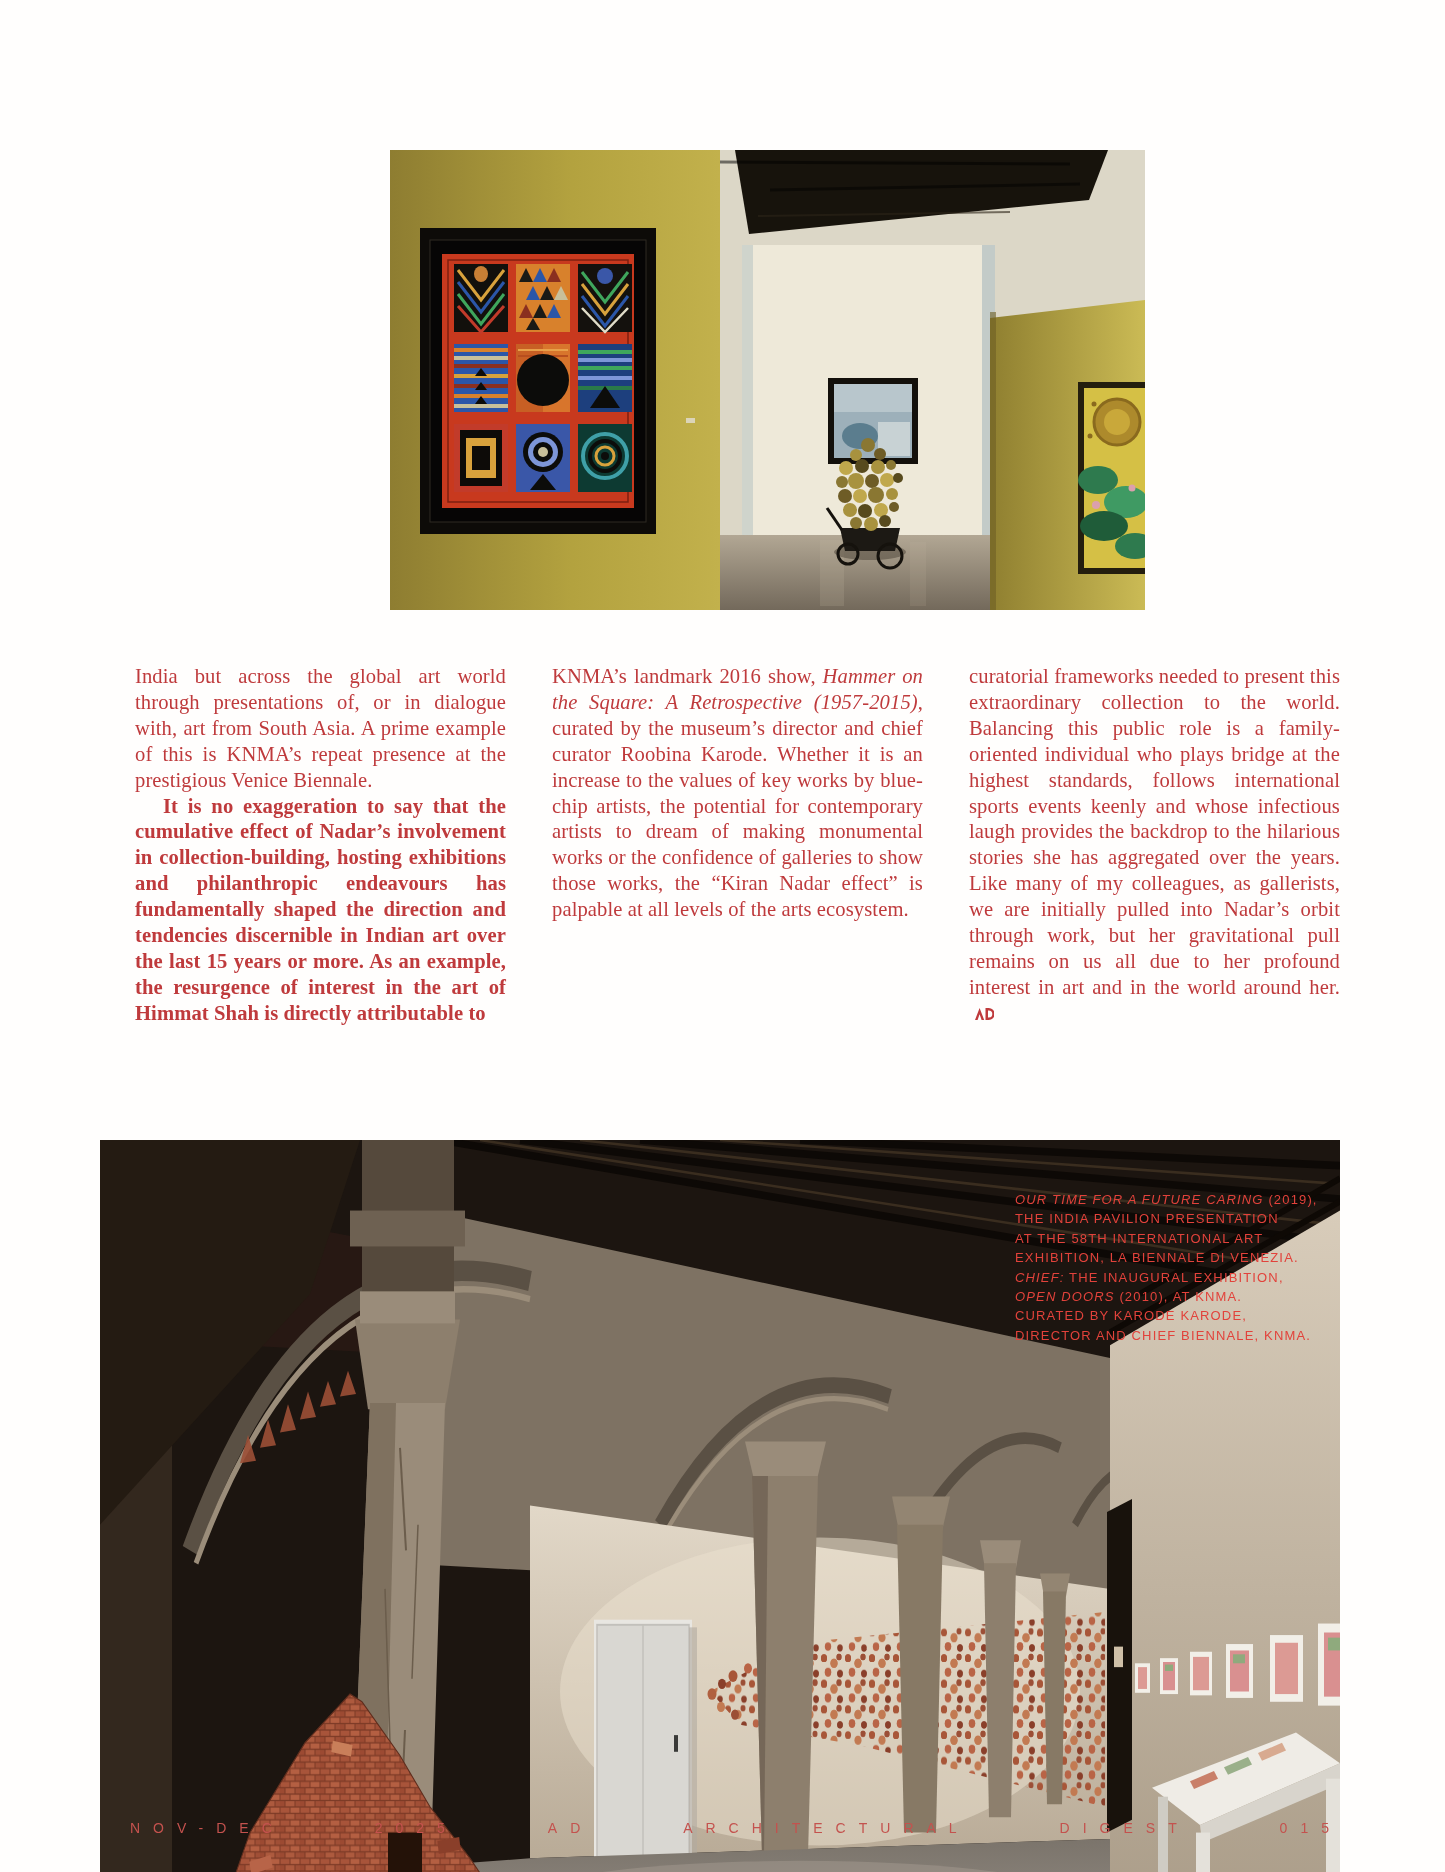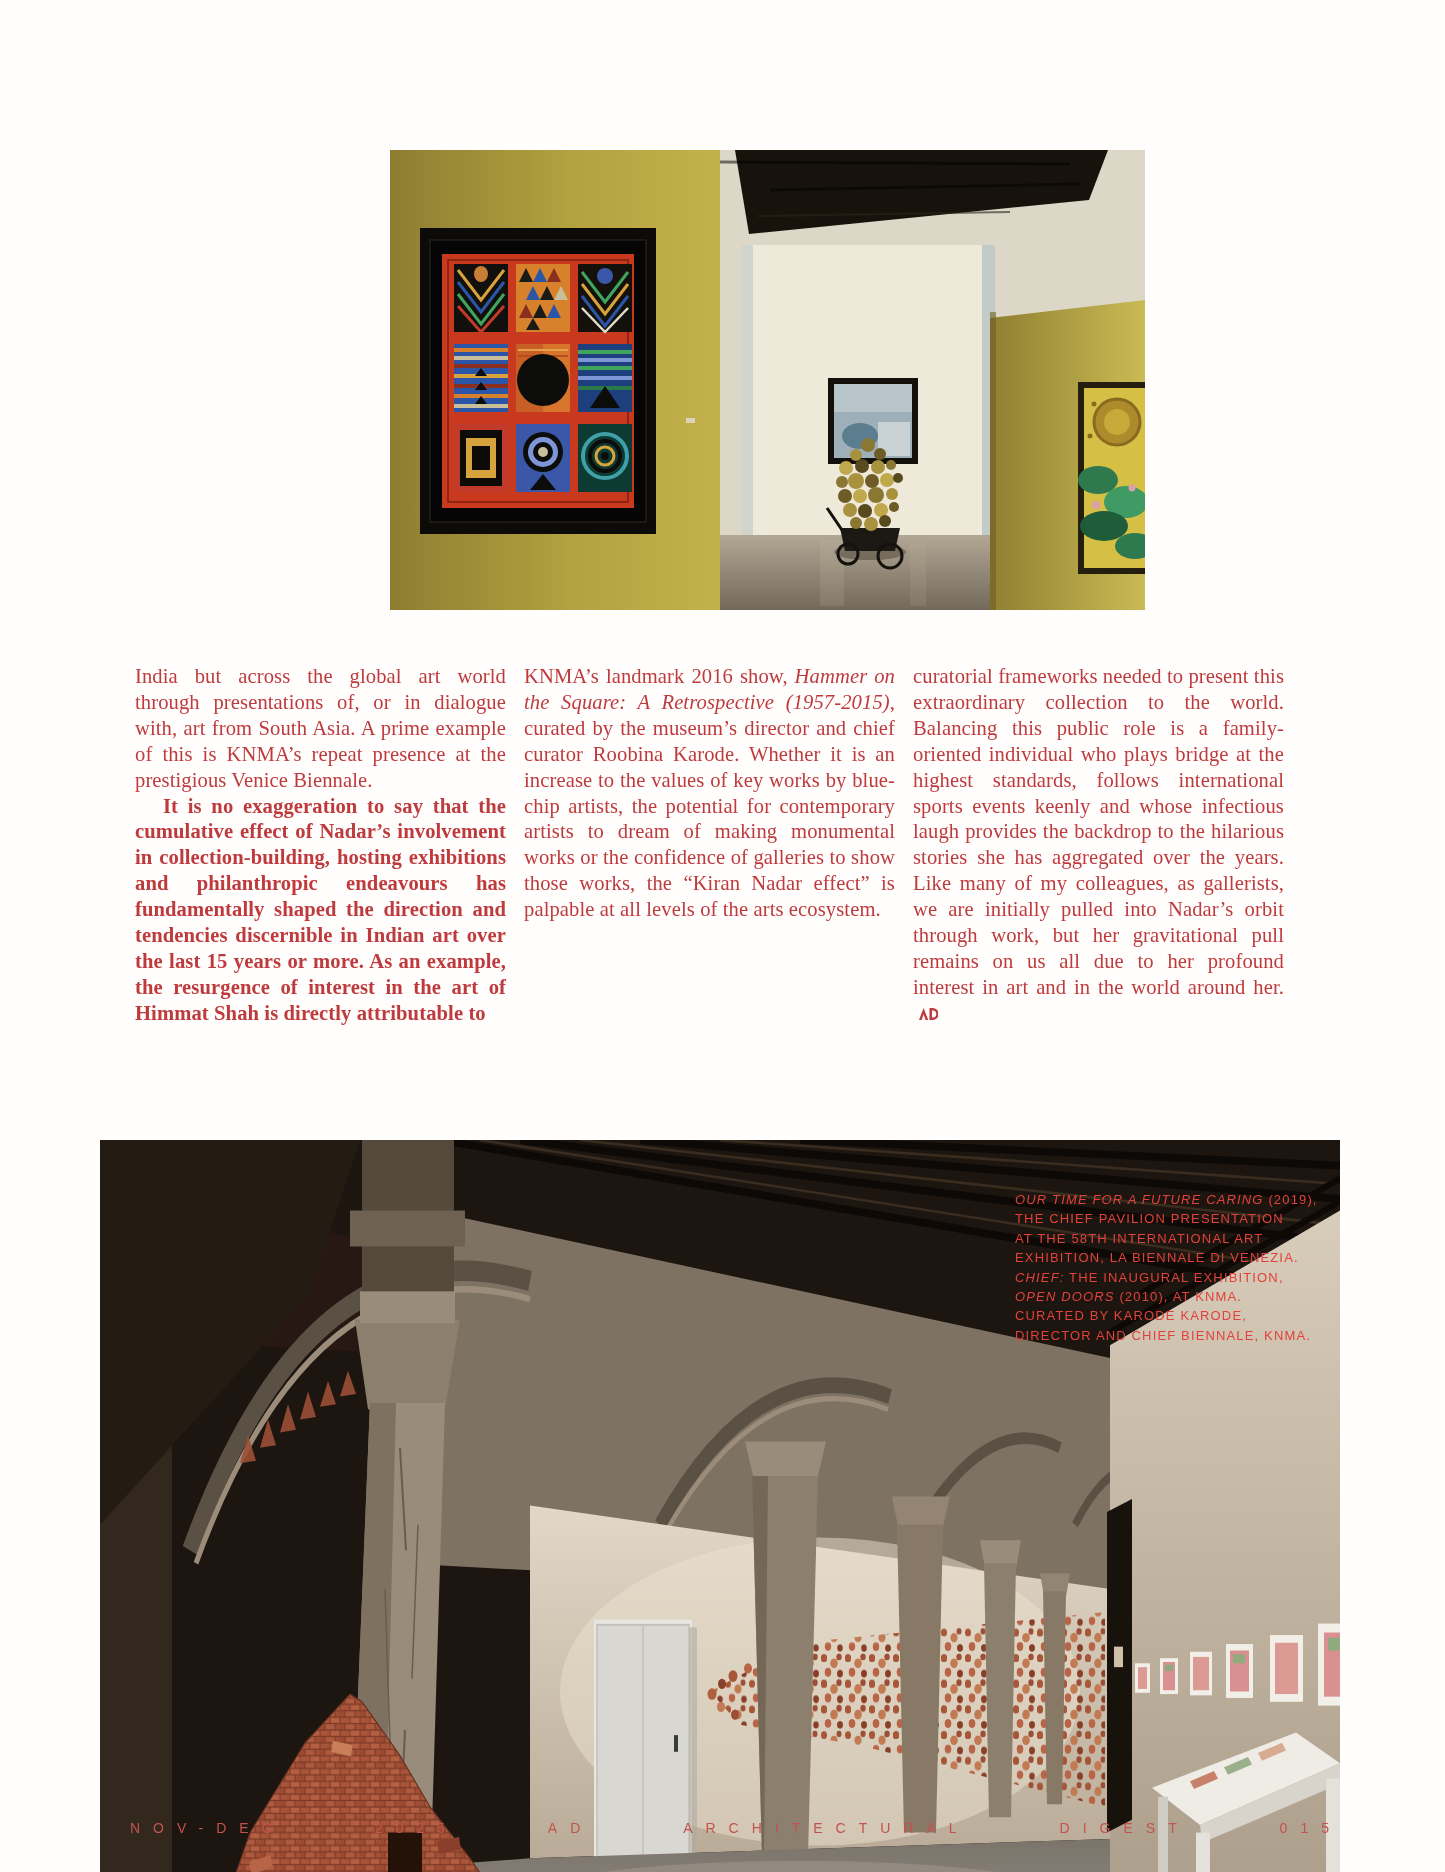--- a/index.html
+++ b/index.html
@@ -3,21 +3,21 @@
 <meta charset="utf-8">
 <style>
   html,body{margin:0;padding:0;background:#ffffff;}
   .page{position:relative;width:1445px;height:1872px;background:#fffefd;overflow:hidden;
         font-family:"Liberation Serif", serif;}
   
   .photo-top{position:absolute;left:390px;top:150px;width:755px;height:460px;}
   .photo-bottom{position:absolute;left:100px;top:1140px;width:1240px;height:817px;}
   .photo-top svg,.photo-bottom svg{display:block;width:100%;height:100%;}
   
-  .article{position:absolute;left:135px;top:664px;width:1205px;display:flex;gap:18px;
+  .article{position:absolute;left:135px;top:664px;width:1205px;display:flex;gap:46px;
            color:#bf3a3c;}
   .col{width:371px;font-size:20.6px;line-height:25.9px;text-align:justify;letter-spacing:.1px;}
   .col p{margin:0;}
   .col p.indent{text-indent:28px;font-weight:bold;}
   .col i{font-style:italic;}
   .endmark{display:inline-block;vertical-align:baseline;margin-left:6px;}
   .endmark svg{display:inline-block;width:19px;height:12px;}
   
   .caption{position:absolute;left:915px;top:50px;width:330px;
            font-family:"Liberation Sans", sans-serif;font-size:13px;line-height:19.4px;
@@ -404,21 +404,21 @@
       </g>
 
       <g stroke="#0e0905" stroke-width="5">
         <line x1="1010" y1="150" x2="1240" y2="48"></line>
           <line x1="1040" y1="120" x2="1240" y2="30"></line>
       </g>
     </svg>
 
     <div class="caption">
       <div class="cap-line"><i>OUR TIME FOR A FUTURE CARING</i><span> (2019),</span></div>
-      <div class="cap-line"><span>THE CHIEF PAVILION PRESENTATION</span></div>
+      <div class="cap-line"><span>THE INDIA PAVILION PRESENTATION</span></div>
       <div class="cap-line"><span>AT THE 58TH INTERNATIONAL ART</span></div>
       <div class="cap-line"><span>EXHIBITION, LA BIENNALE DI VENEZIA.</span></div>
       <div class="cap-line"><i>CHIEF:</i><span> THE INAUGURAL EXHIBITION,</span></div>
       <div class="cap-line"><i>OPEN DOORS</i><span> (2010), AT KNMA.</span></div>
       <div class="cap-line"><span>CURATED BY KARODE KARODE,</span></div>
       <div class="cap-line"><span>DIRECTOR AND CHIEF BIENNALE, KNMA.</span></div>
     </div>
   </div>
 
   <div class="footer">

